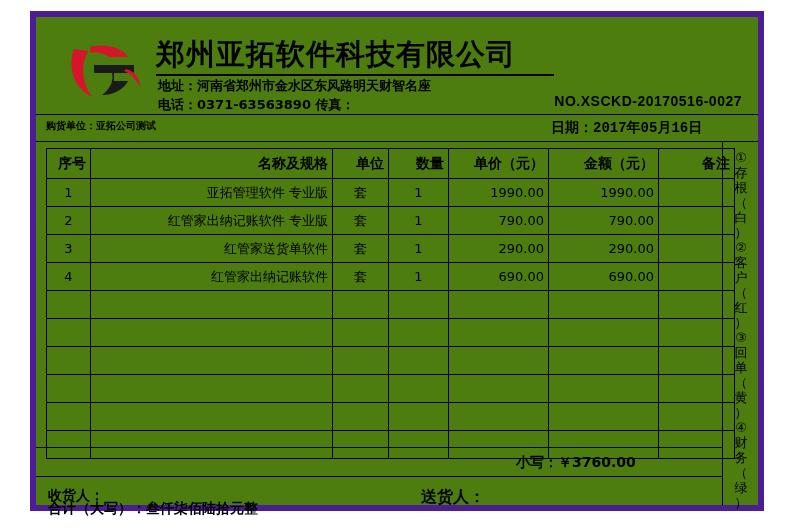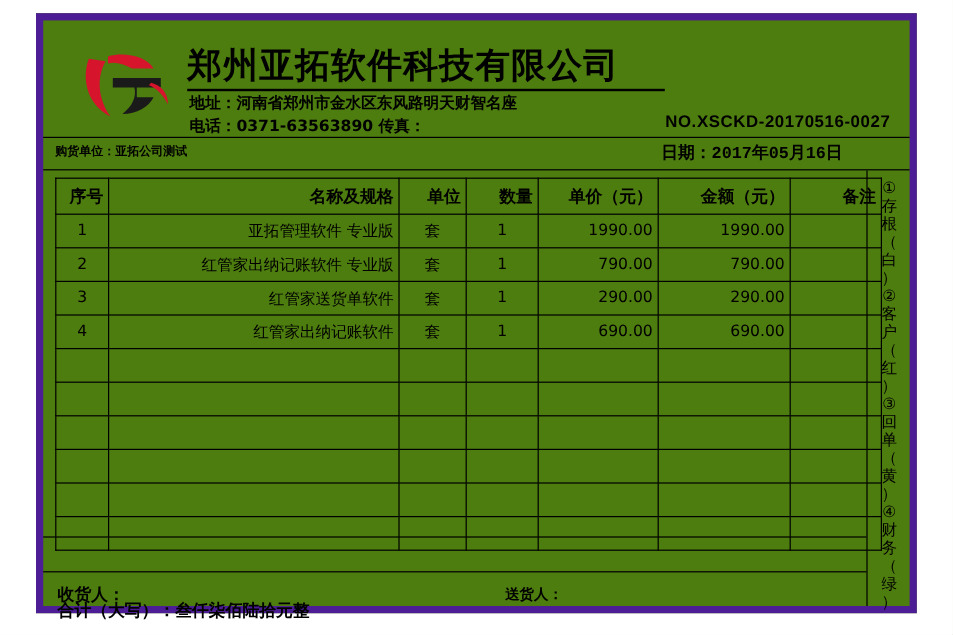--- a/index.html
+++ b/index.html
@@ -236,21 +236,21 @@
     font-family: "DejaVu Sans", sans-serif;
     font-size: 14px;
     font-weight: bold;
     white-space: nowrap;
   }
   .sig-sender {
     position: absolute;
     left: 385px;
     top: 8px;
     font-family: "DejaVu Sans", sans-serif;
-    font-size: 12px;
+    font-size: 16px;
     font-weight: bold;
     white-space: nowrap;
   }
 </style>
 </head>
 <body>
 
 <div class="page">
   <div class="frame">
 
@@ -407,20 +407,21 @@
               <td class="c-price"></td>
               <td class="c-amt"></td>
               <td class="c-note"></td>
             </tr>
           </tbody>
       </table>
     </div>
 
     <div class="totals">
       <div class="total-cn">合计（大写）：叁仟柒佰陆拾元整</div>
+      <div class="total-num">小写：￥3760.00</div>
     </div>
 
     <div class="footer">
       <div class="sig-receiver">收货人：</div>
       <div class="sig-sender">送货人：</div>
     </div>
 
   </div>
 </div>
 

